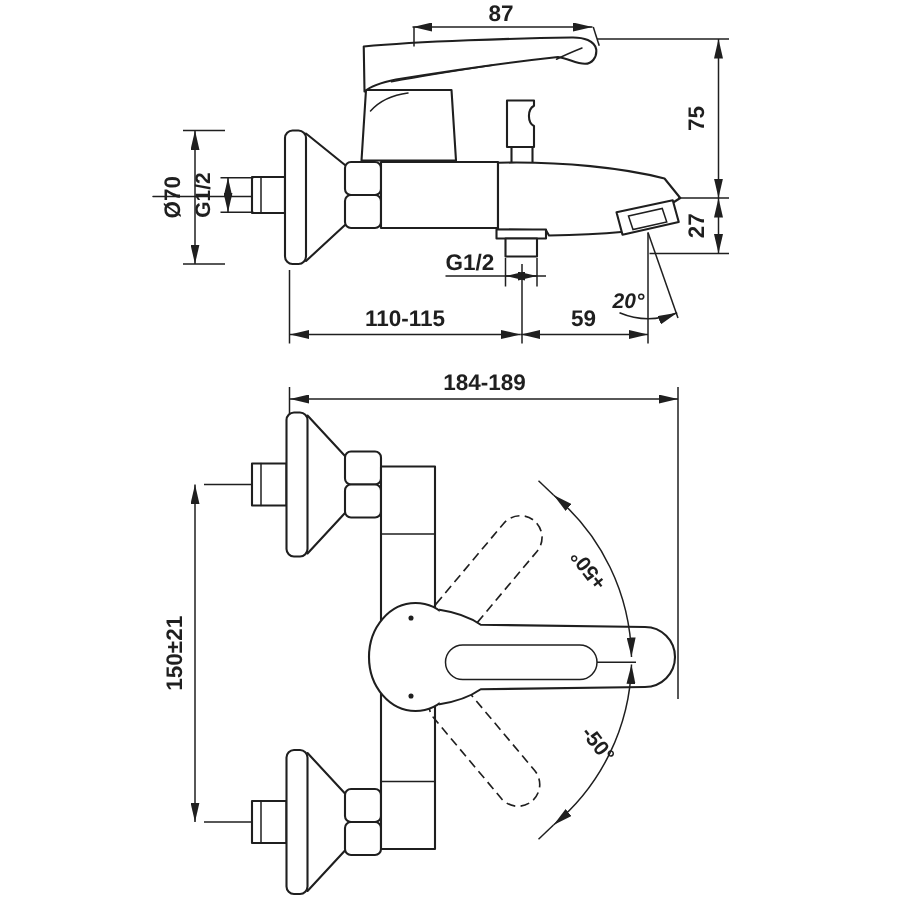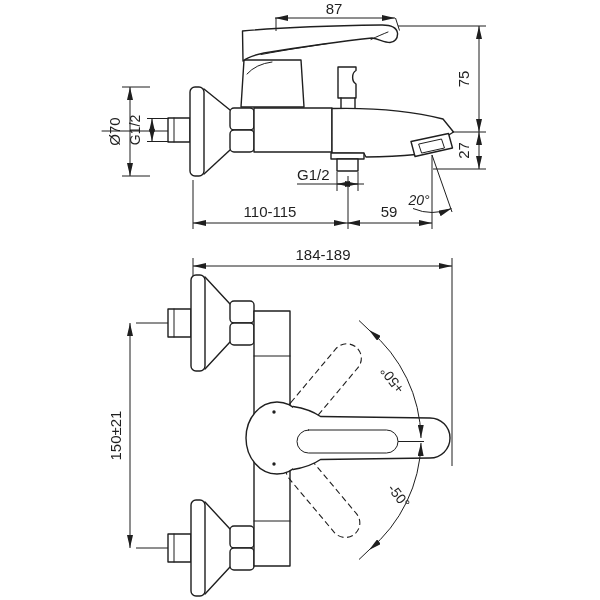--- a/index.html
+++ b/index.html
@@ -1,16 +1,16 @@
 <!DOCTYPE html>
 <html><head>
 <meta charset="utf-8">
 <style>
   html,body{margin:0;padding:0;background:#ffffff;}
-  .stage{width:600px;height:600px;position:relative;background:#ffffff;overflow:hidden;}
+  .stage{width:600px;height:600px;position:relative;background:#ffffff;overflow:hidden;font-weight:bold;}
   svg{display:block;}
   .outline{fill:none;stroke:#1f1f1f;stroke-width:1.4;stroke-linejoin:round;stroke-linecap:round;}
   .outline-fill{fill:#ffffff;stroke:#1f1f1f;stroke-width:1.4;stroke-linejoin:round;}
   .fill-only{fill:#ffffff;stroke:none;}
   .thin{fill:none;stroke:#1f1f1f;stroke-width:1;stroke-linecap:round;}
   .dim{fill:none;stroke:#1f1f1f;stroke-width:1;stroke-linecap:butt;}
   .dashed{fill:none;stroke:#1f1f1f;stroke-width:1.1;stroke-dasharray:6 3.5;}
   .dot{fill:#1f1f1f;stroke:none;}
   text{font-family:"Liberation Sans","DejaVu Sans",sans-serif;font-size:15px;fill:#1f1f1f;}
   text.small{font-size:14px;}

